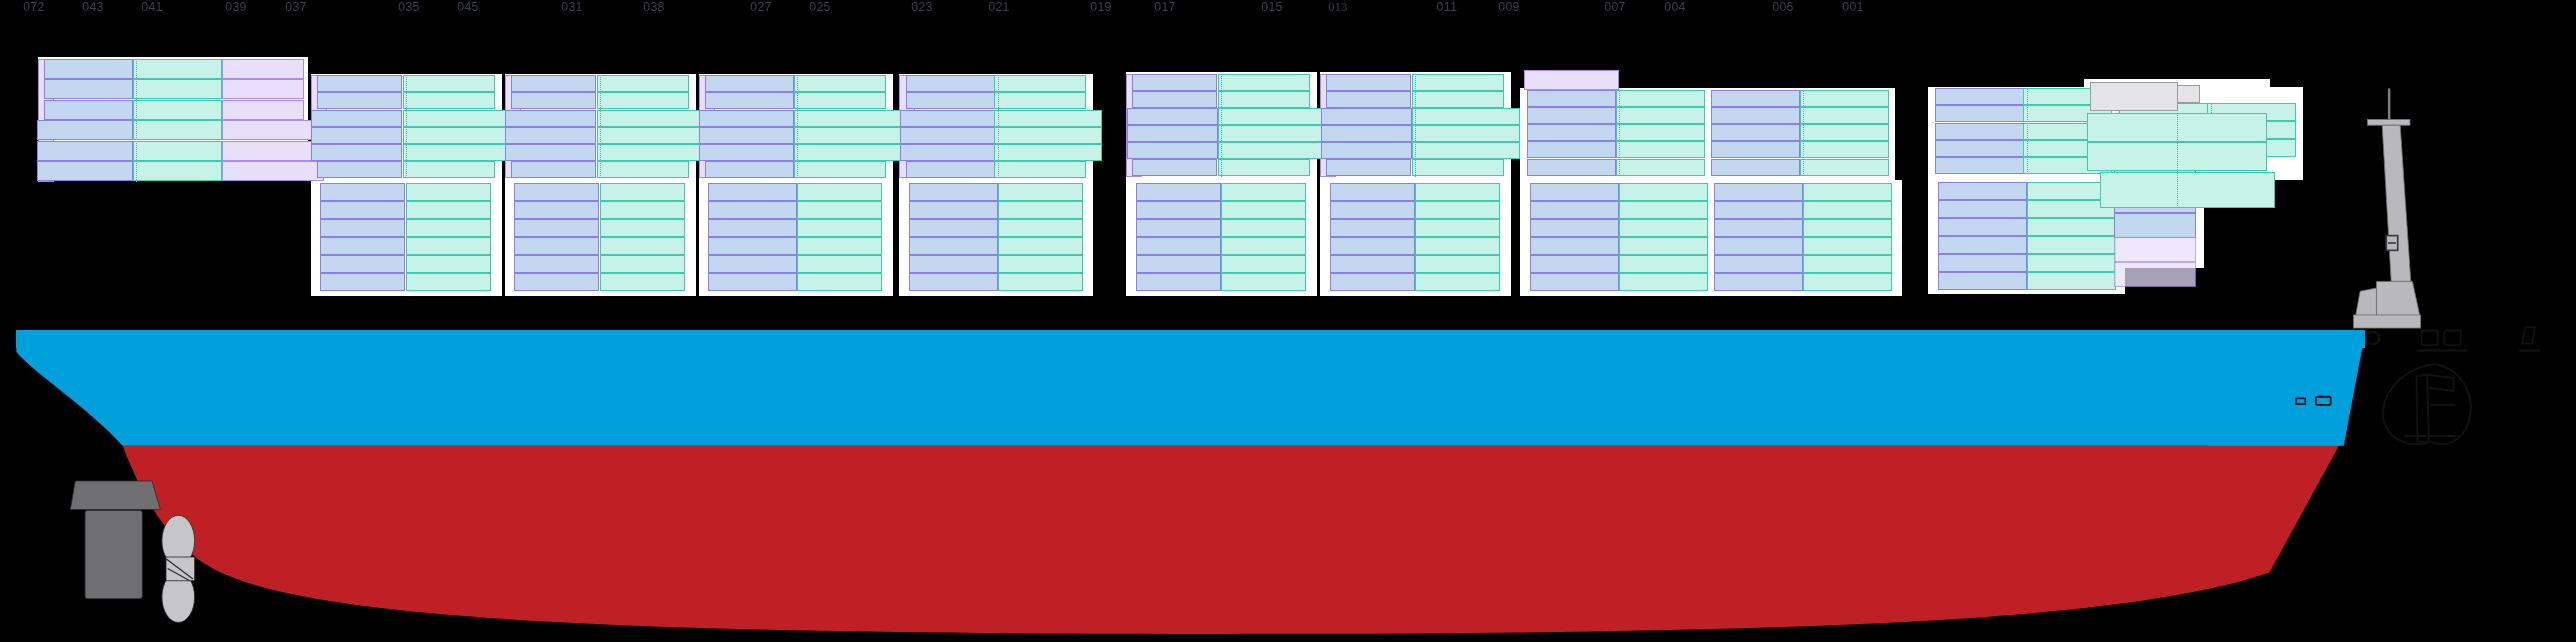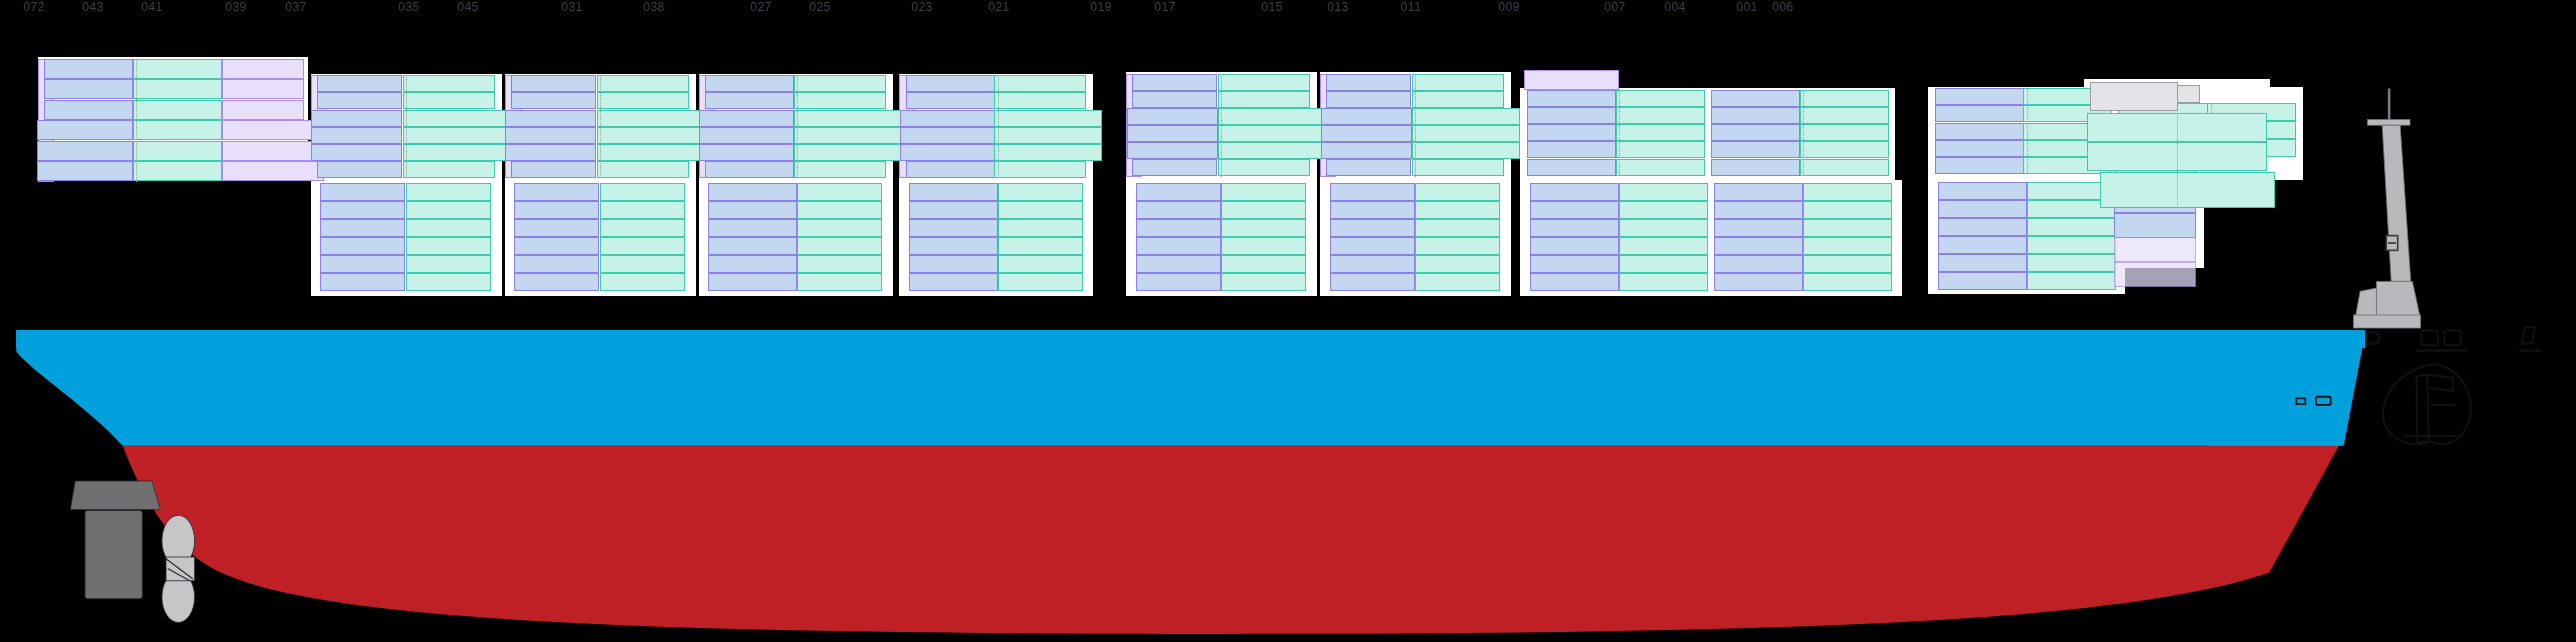--- a/index.html
+++ b/index.html
@@ -43,27 +43,27 @@
       <div class="bay-tick" style="left: 468px;">045</div>
       <div class="bay-tick" style="left: 572px;">031</div>
       <div class="bay-tick" style="left: 654px;">038</div>
       <div class="bay-tick" style="left: 761px;">027</div>
       <div class="bay-tick" style="left: 820px;">025</div>
       <div class="bay-tick" style="left: 922px;">023</div>
       <div class="bay-tick" style="left: 999px;">021</div>
       <div class="bay-tick" style="left: 1101px;">019</div>
       <div class="bay-tick" style="left: 1165px;">017</div>
       <div class="bay-tick" style="left: 1272px;">015</div>
-      <div class="bay-tick" style="left: 1338px;">013</div>
-      <div class="bay-tick" style="left: 1411px;">011</div>
+      <div class="bay-tick" style="left: 1338px; font-family: Liberation Serif, serif;">013</div>
+      <div class="bay-tick" style="left: 1447px;">011</div>
       <div class="bay-tick" style="left: 1509px;">009</div>
       <div class="bay-tick" style="left: 1615px;">007</div>
       <div class="bay-tick" style="left: 1675px;">004</div>
       <div class="bay-tick" style="left: 1783px;">006</div>
-      <div class="bay-tick" style="left: 1747px;">001</div>
+      <div class="bay-tick" style="left: 1853px;">001</div>
     </div>
 
   <svg class="hull-layer" viewBox="0 0 3150 786" width="2576" height="643">
 
     <path fill="#bf2026" d="
       M 150 545
       L 2860 545
       L 2775 700
       C 2600 760 2200 775 1500 775
       C 800 775 400 760 270 700

